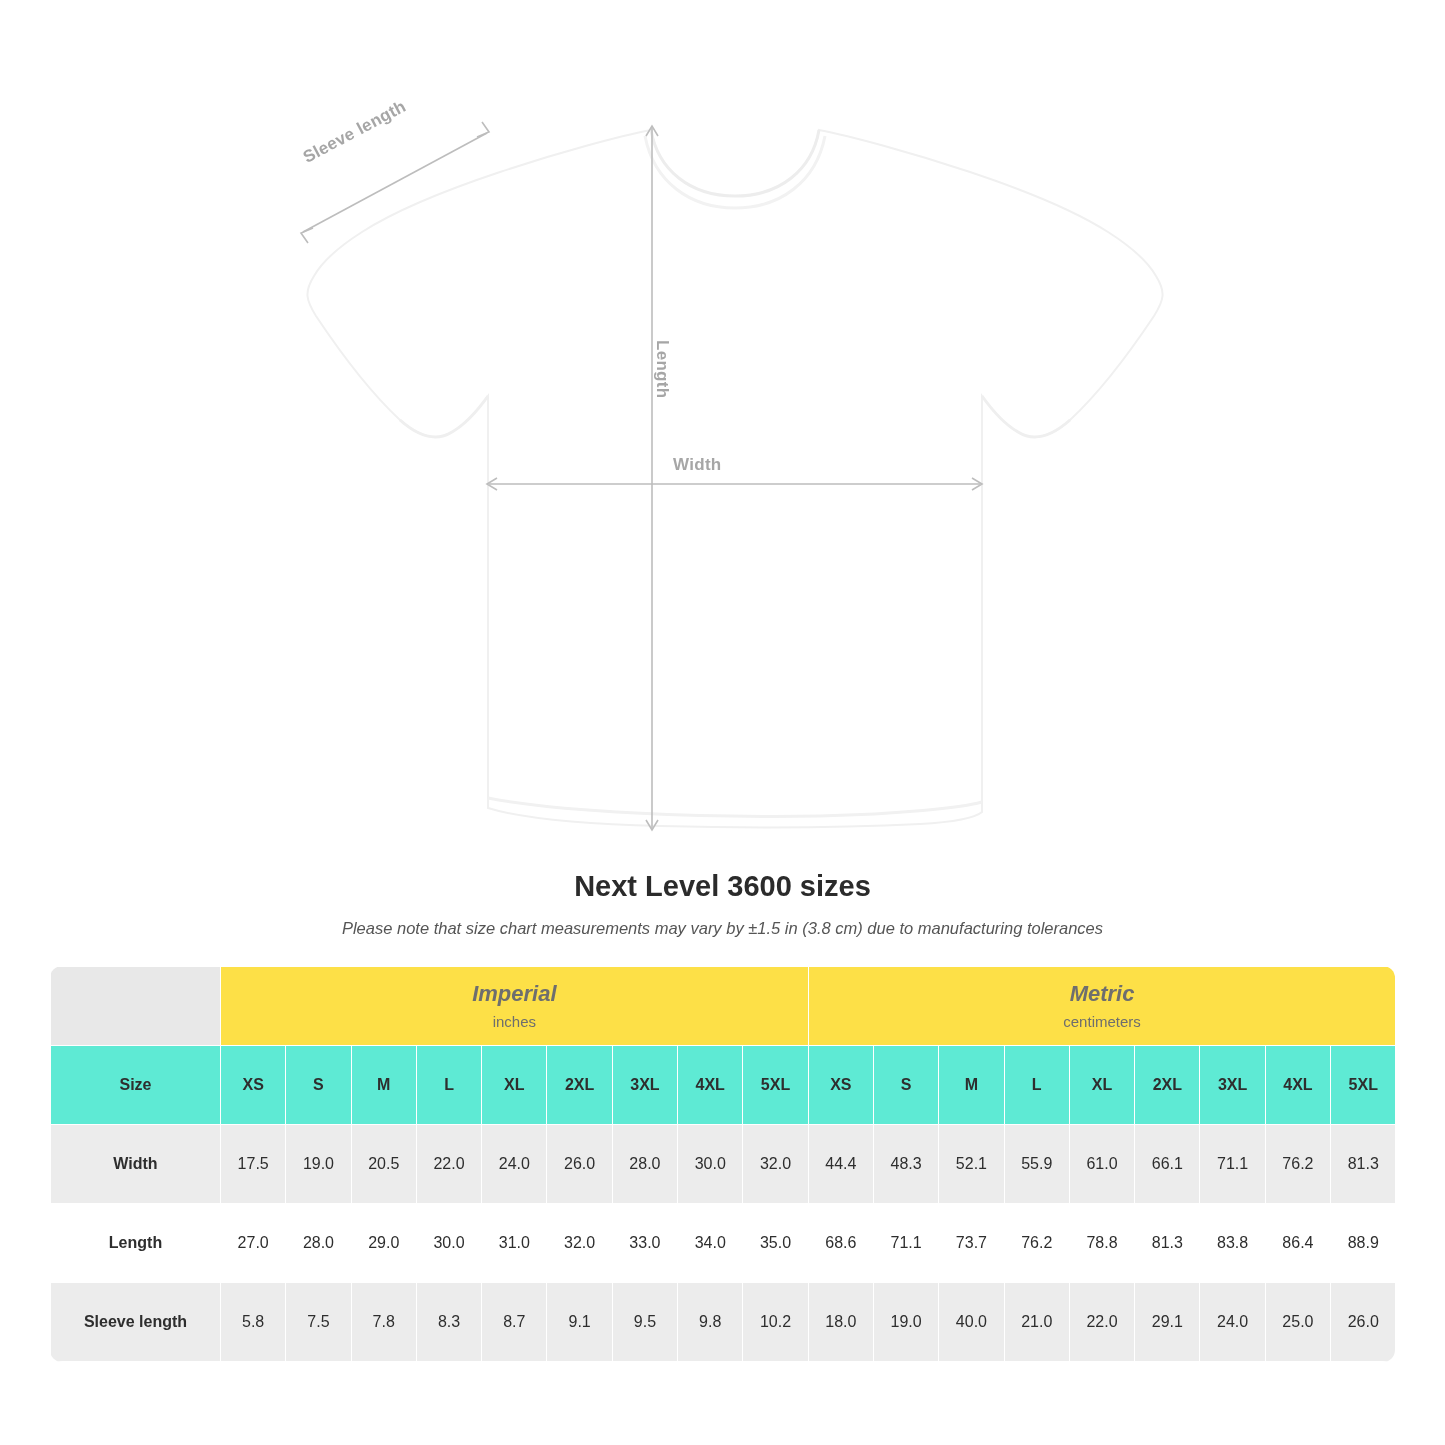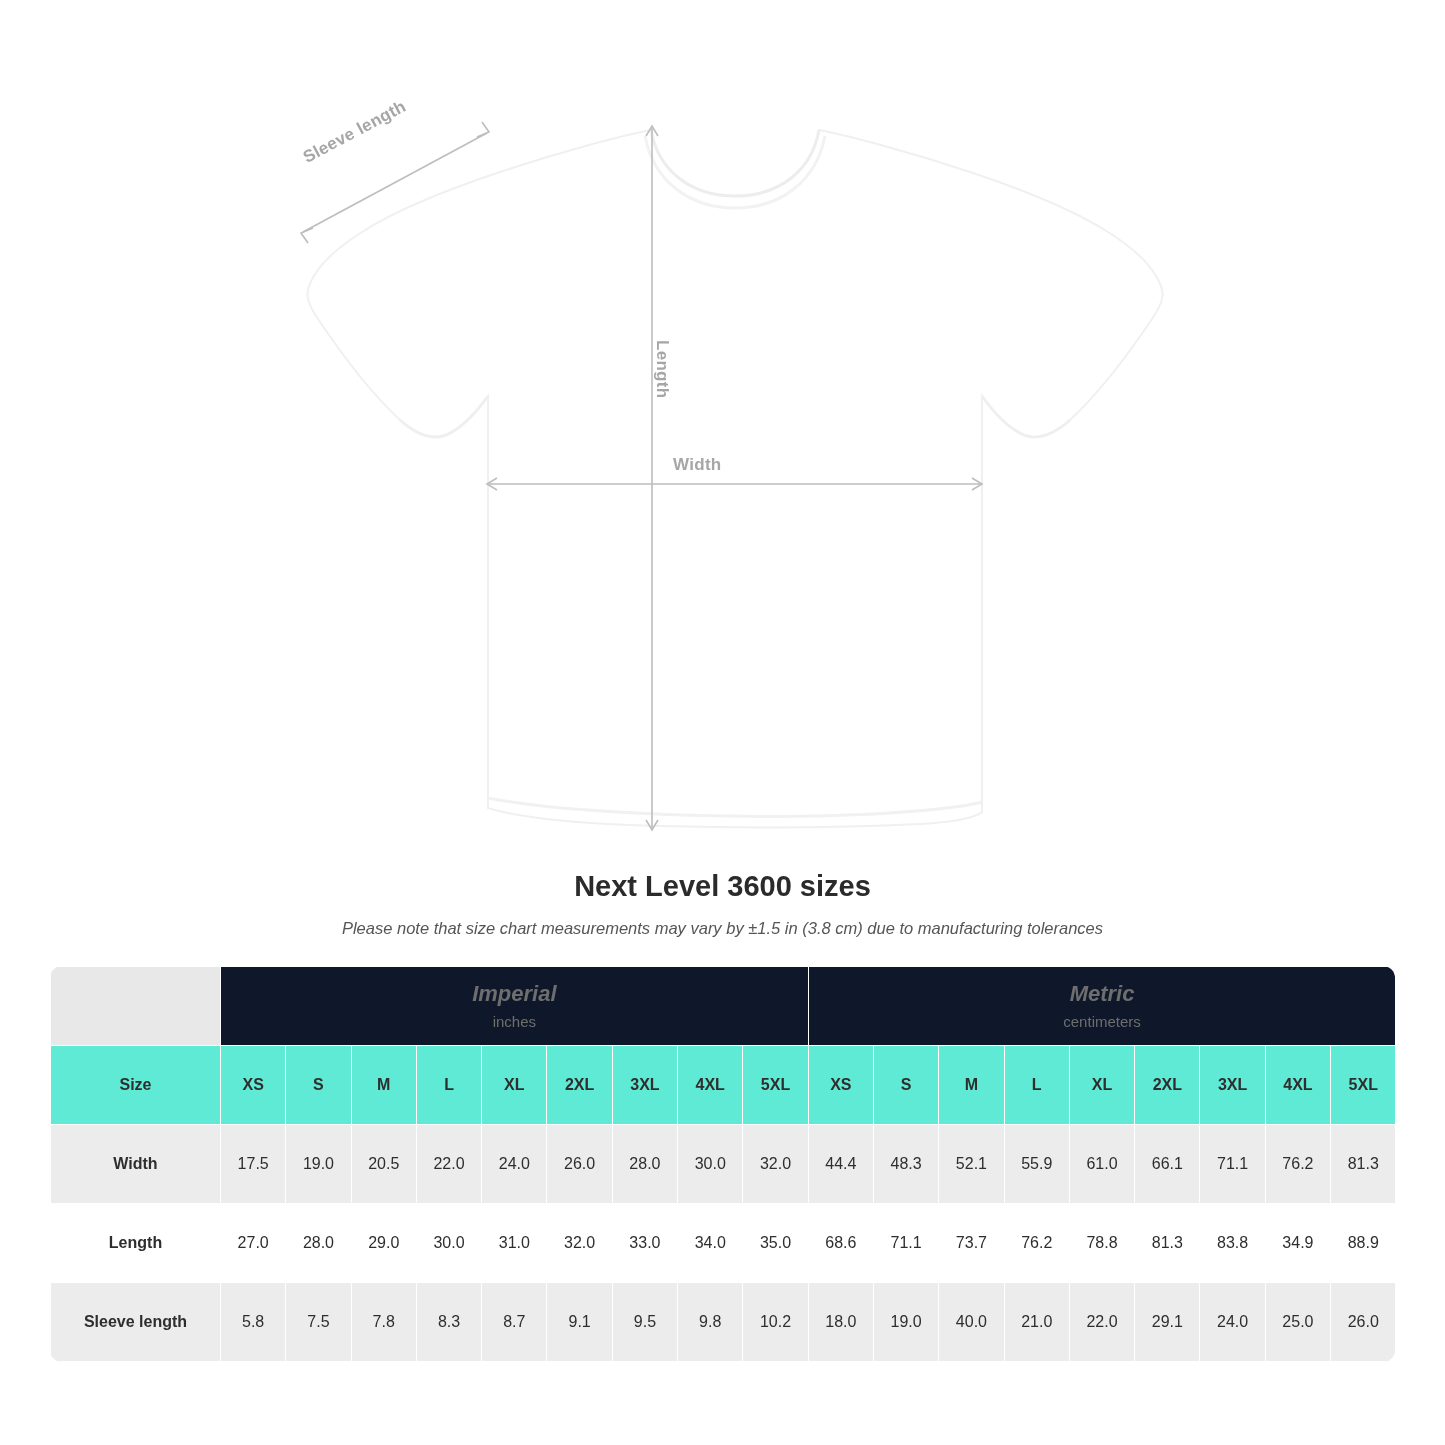--- a/index.html
+++ b/index.html
@@ -88,21 +88,21 @@
   }
   table.size-table td, table.size-table th {
     text-align: center;
     font-size: 16px;
     color: #2e2e2e;
     padding: 0;
     height: 78px;
     border: 1px solid #ffffff;
   }
   .unit-head {
-    background: #0f172a;
+    background: #fde047;
     height: 112px;
     border: none;
   }
   .unit-title {
     font-size: 22px;
     font-style: italic;
     font-weight: bold;
     color: #6e6e6e;
     line-height: 1.1;
   }
@@ -284,21 +284,21 @@
           <td>33.0</td>
           <td>34.0</td>
           <td>35.0</td>
           <td>68.6</td>
           <td>71.1</td>
           <td>73.7</td>
           <td>76.2</td>
           <td>78.8</td>
           <td>81.3</td>
           <td>83.8</td>
-          <td>34.9</td>
+          <td>86.4</td>
           <td>88.9</td>
         </tr>
 
         <tr class="row-grey">
           <td class="row-head">Sleeve length</td>
           <td>5.8</td>
           <td>7.5</td>
           <td>7.8</td>
           <td>8.3</td>
           <td>8.7</td>

